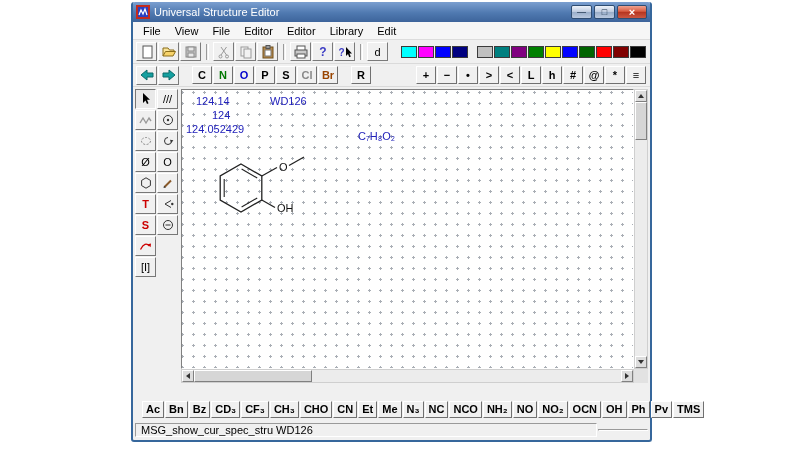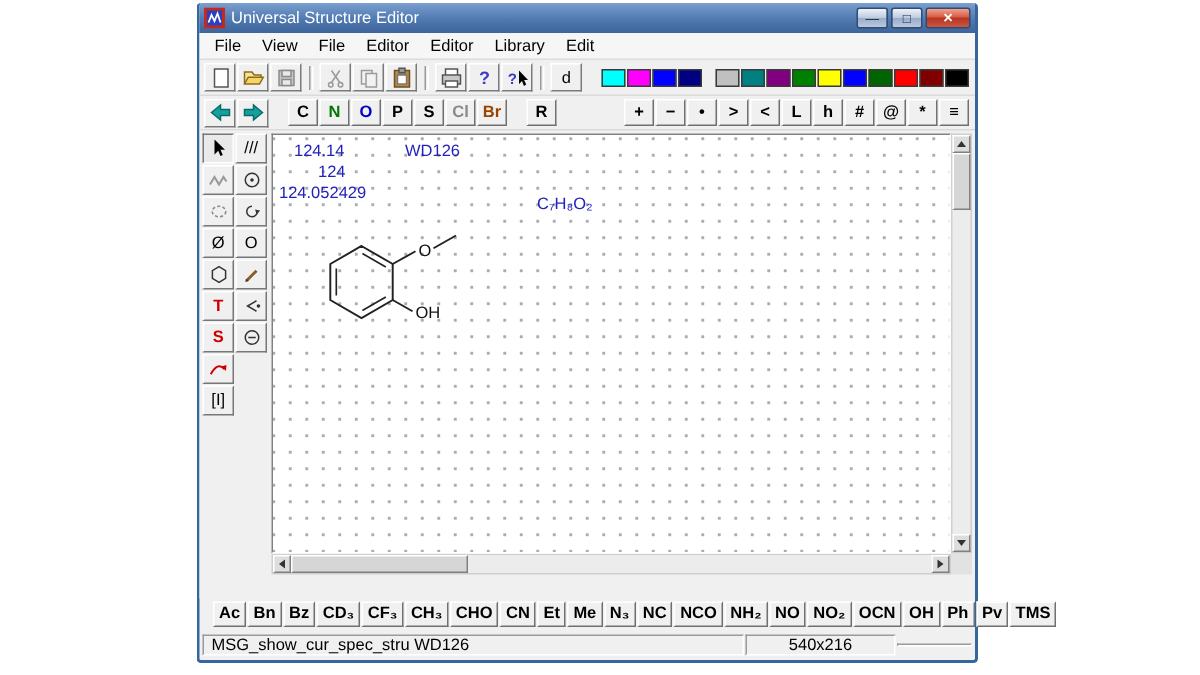--- a/index.html
+++ b/index.html
@@ -369,19 +369,18 @@
     <button class="gbtn">NO₂</button>
     <button class="gbtn">OCN</button>
     <button class="gbtn">OH</button>
     <button class="gbtn">Ph</button>
     <button class="gbtn">Pv</button>
     <button class="gbtn">TMS</button>
   </div>
 
   <div class="statusbar">
     <div class="spanel msg">MSG_show_cur_spec_stru WD126</div>
-    <div class="spanel size">540x216</div>
     <div class="spanel tail">
       <span class="grip"></span>
     </div>
   </div>
 
 </div>
 
 </body></html>

